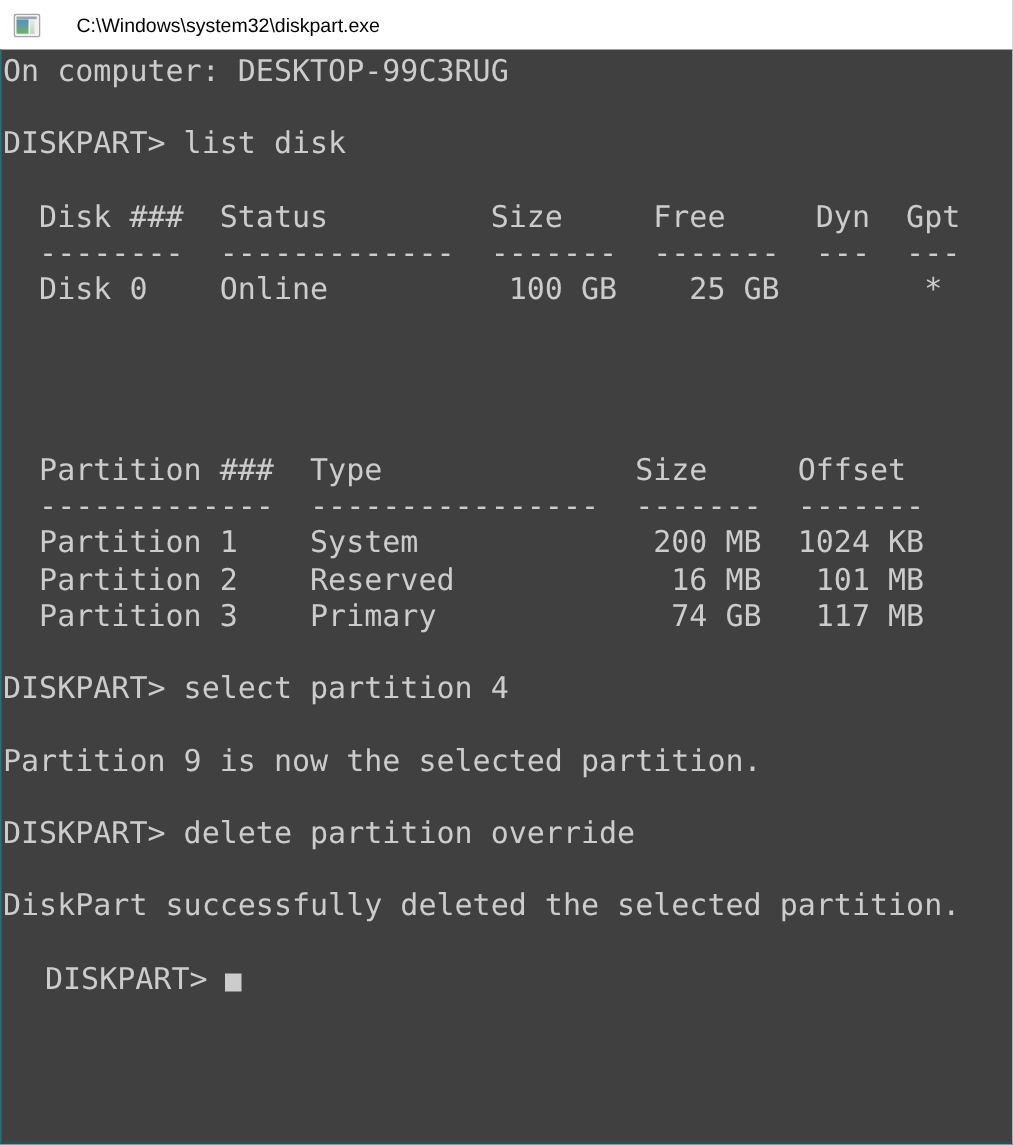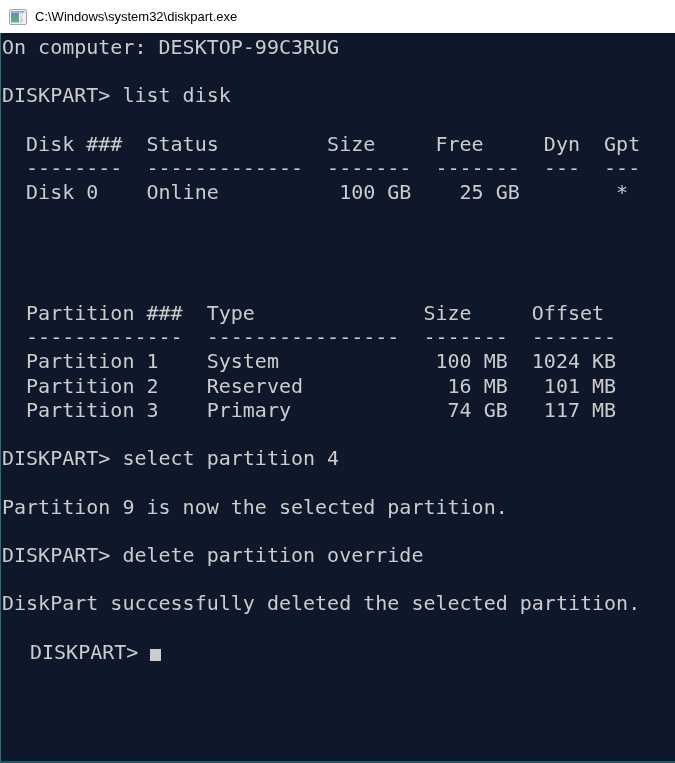--- a/index.html
+++ b/index.html
@@ -8,33 +8,33 @@
     overflow: hidden;
     position: relative;
     font-family: "Liberation Sans", sans-serif;
   }
   .titlebar {
     height: 33px;
     background: #ffffff;
     display: flex;
     align-items: center;
     padding-left: 9px;
-    gap: 8px;
+    gap: 24px;
     box-sizing: border-box;
   }
   .titlebar .app-icon { display: inline-flex; width: 18px; height: 16px; }
   .titlebar .title {
     font-size: 13px;
     color: #000000;
     white-space: nowrap;
   }
   .console {
     height: 730px;
     box-sizing: border-box;
-    background: #0f172a;
+    background: #404040;
     color: #cccccc;
     font-family: "DejaVu Sans Mono", monospace;
     font-size: 20px;
     line-height: 24.2px;
     padding: 2px 0 0 1px;
     border-left: 1px solid #2d6e7e;
     border-bottom: 2px solid #24525c;
     overflow: hidden;
   }
   .line {
@@ -86,21 +86,21 @@
     <div class="line"></div>
     <div class="line">  Disk ###  Status         Size     Free     Dyn  Gpt</div>
     <div class="line">  --------  -------------  -------  -------  ---  ---</div>
     <div class="line">  Disk 0    Online          100 GB    25 GB        *</div>
     <div class="line"></div>
     <div class="line"></div>
     <div class="line"></div>
     <div class="line"></div>
     <div class="line">  Partition ###  Type              Size     Offset</div>
     <div class="line">  -------------  ----------------  -------  -------</div>
-    <div class="line">  Partition 1    System             100 MB  1024 KB</div>
+    <div class="line">  Partition 1    System             200 MB  1024 KB</div>
     <div class="line">  Partition 2    Reserved            16 MB   101 MB</div>
     <div class="line">  Partition 3    Primary             74 GB   117 MB</div>
     <div class="line"></div>
     <div class="line">DISKPART&gt; select partition 4</div>
     <div class="line"></div>
     <div class="line">Partition 9 is now the selected partition.</div>
     <div class="line"></div>
     <div class="line">DISKPART&gt; delete partition override</div>
     <div class="line"></div>
     <div class="line">DiskPart successfully deleted the selected partition.</div>

